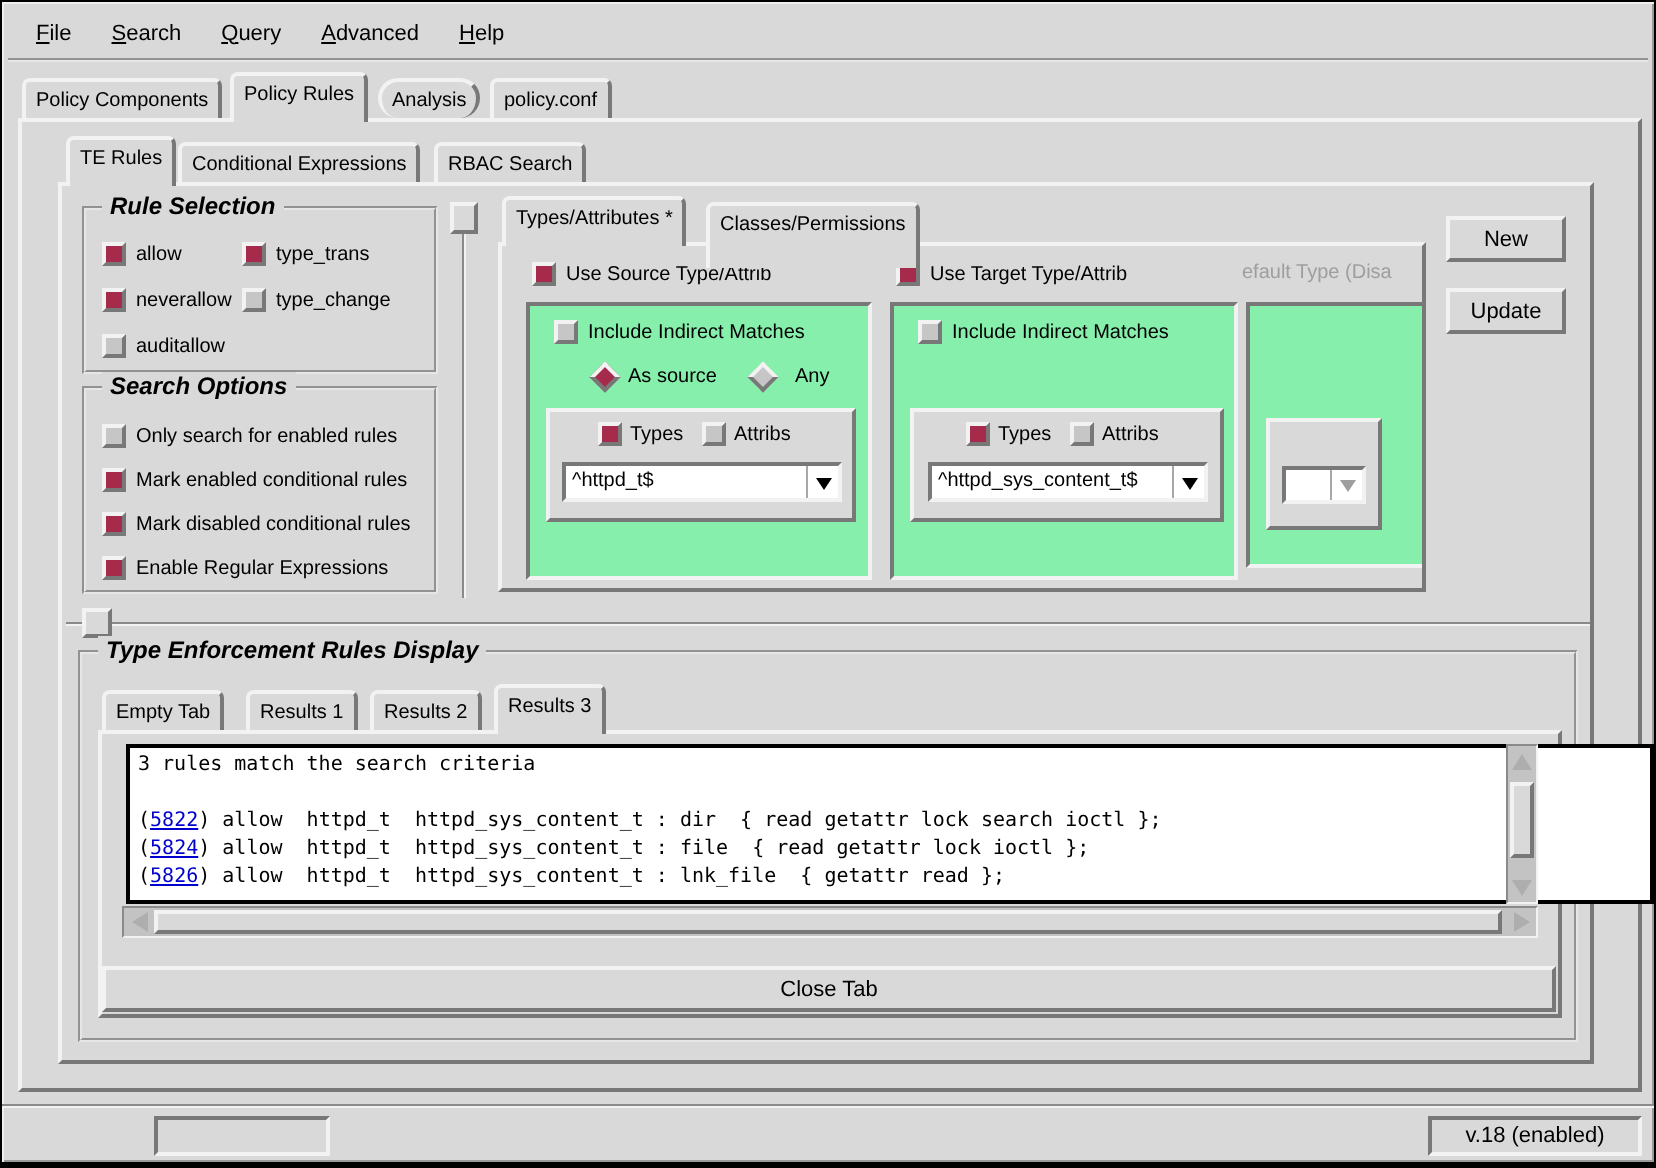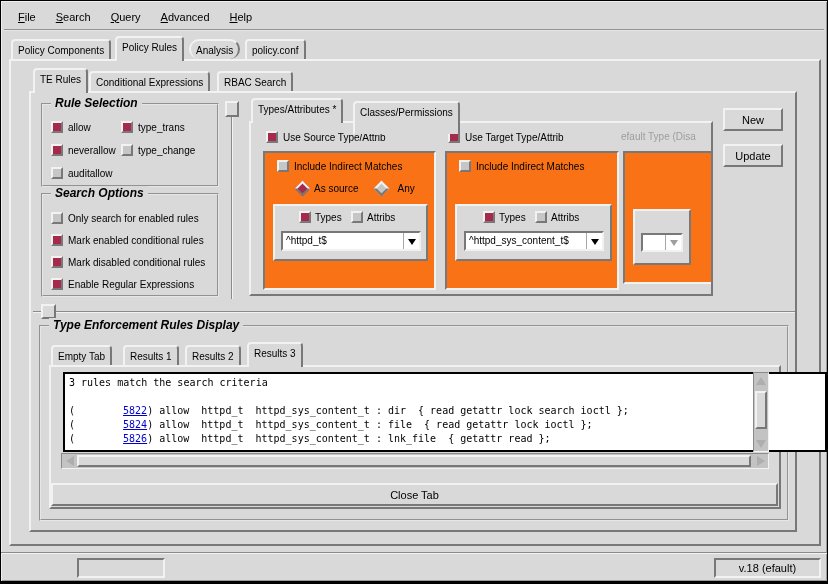--- a/index.html
+++ b/index.html
@@ -2,21 +2,21 @@
 <html><head>
 <meta charset="utf-8">
 <style>
   html,body{margin:0;padding:0;background:#777;}
   .window{position:relative;width:828px;height:584px;background:#d9d9d9;
     border:1px solid #000;border-bottom-width:3px;box-sizing:border-box;overflow:hidden;
     font-family:"Liberation Sans",sans-serif;color:#000;
     box-shadow:inset 1px 1px 0 0 #efefef, inset -1px -1px 0 0 #9a9a9a;}
   .abs{position:absolute;box-sizing:border-box;}
   .raised{border:2px solid;border-color:#f2f2f2 #787878 #787878 #f2f2f2;background:#d9d9d9;}
-  .sunken{border:2px solid;border-color:#787878 #f2f2f2 #f2f2f2 #787878;background:#f97316;}
+  .sunken{border:2px solid;border-color:#787878 #f2f2f2 #f2f2f2 #787878;background:#86efac;}
   .groupbox{border:2px groove #e6e6e6;background:#d9d9d9;}
   .gtitle{position:absolute;top:-9px;left:8px;background:#d9d9d9;padding:0 4px;
     font-size:12px;font-weight:bold;font-style:italic;line-height:14px;white-space:nowrap;}
   .menubar{left:3px;top:3px;width:820px;height:27px;display:flex;align-items:center;
     border-bottom:2px groove #e6e6e6;padding-left:4px;}
   .menu-item{font-size:11px;padding:4px 10px;white-space:nowrap;}
   .tab{position:absolute;box-sizing:border-box;background:#d9d9d9;font-size:10px;
     padding:4px 5px 0 5px;white-space:nowrap;border:2px solid;
     border-color:#f2f2f2 #787878 #d9d9d9 #f2f2f2;border-bottom:none;
     border-radius:4px 4px 0 0;z-index:1;}
@@ -37,21 +37,21 @@
   .combo.disabled .arr-dn{border-top-color:#9e9e9e;}
   .btn{display:flex;align-items:center;justify-content:center;font-size:11px;
     border:2px solid;border-color:#f2f2f2 #787878 #787878 #f2f2f2;background:#d9d9d9;}
   .sash-h{height:2px;border-top:1px solid #8a8a8a;border-bottom:1px solid #f2f2f2;}
   .sash-v{width:2px;border-left:1px solid #8a8a8a;border-right:1px solid #f2f2f2;}
   .handle{background:#d9d9d9;border:2px solid;border-color:#f2f2f2 #787878 #787878 #f2f2f2;}
   .textarea{background:#fff;border:2px solid #000;overflow:hidden;
     font-family:"DejaVu Sans Mono","Liberation Mono",monospace;font-size:10px;line-height:14px;
     padding:2px 4px;}
   .trow{white-space:pre;}
-  .rlink{color:#0000cd;text-decoration:underline;cursor:pointer;margin-left:48px;}
+  .rlink{color:#0000cd;text-decoration:underline;cursor:pointer;}
   .sbar{background:#c3c3c3;border:1px solid;border-color:#8a8a8a #f2f2f2 #f2f2f2 #8a8a8a;
     display:flex;}
   .sbar.vert{flex-direction:column;}
   .scell{flex:0 0 14px;display:flex;align-items:center;justify-content:center;}
   .thumb{background:#d9d9d9;border:2px solid;border-color:#f2f2f2 #787878 #787878 #f2f2f2;}
   .tri-up{width:0;height:0;border:5px solid transparent;border-bottom:8px solid #aeaeae;margin-top:-4px;}
   .tri-dn{width:0;height:0;border:5px solid transparent;border-top:8px solid #aeaeae;margin-bottom:-4px;}
   .tri-lf{width:0;height:0;border:5px solid transparent;border-right:8px solid #aeaeae;margin-left:-4px;}
   .tri-rt{width:0;height:0;border:5px solid transparent;border-left:8px solid #aeaeae;margin-right:-4px;}
   .statuspanel{border:2px solid;border-color:#787878 #f2f2f2 #f2f2f2 #787878;background:#d9d9d9;
@@ -255,16 +255,16 @@
     <span class="scell">
         <span class="tri-rt"></span>
       </span>
   </div>
 
   <div class="abs btn" style="left:50px;top:482px;width:727px;height:23px;">Close Tab</div>
 
   <div class="abs" style="left:0;top:551px;width:828px;height:2px;border-top:1px solid #8a8a8a;border-bottom:1px solid #f2f2f2;"></div>
   <div class="abs statuspanel" style="left:76px;top:557px;width:88px;height:20px;"></div>
   <div class="abs statuspanel" style="left:713px;top:557px;width:107px;height:20px;">
-    <span>v.18 (efault)</span>
+    <span>v.18 (enabled)</span>
   </div>
 
 </div>
 
 </body></html>

